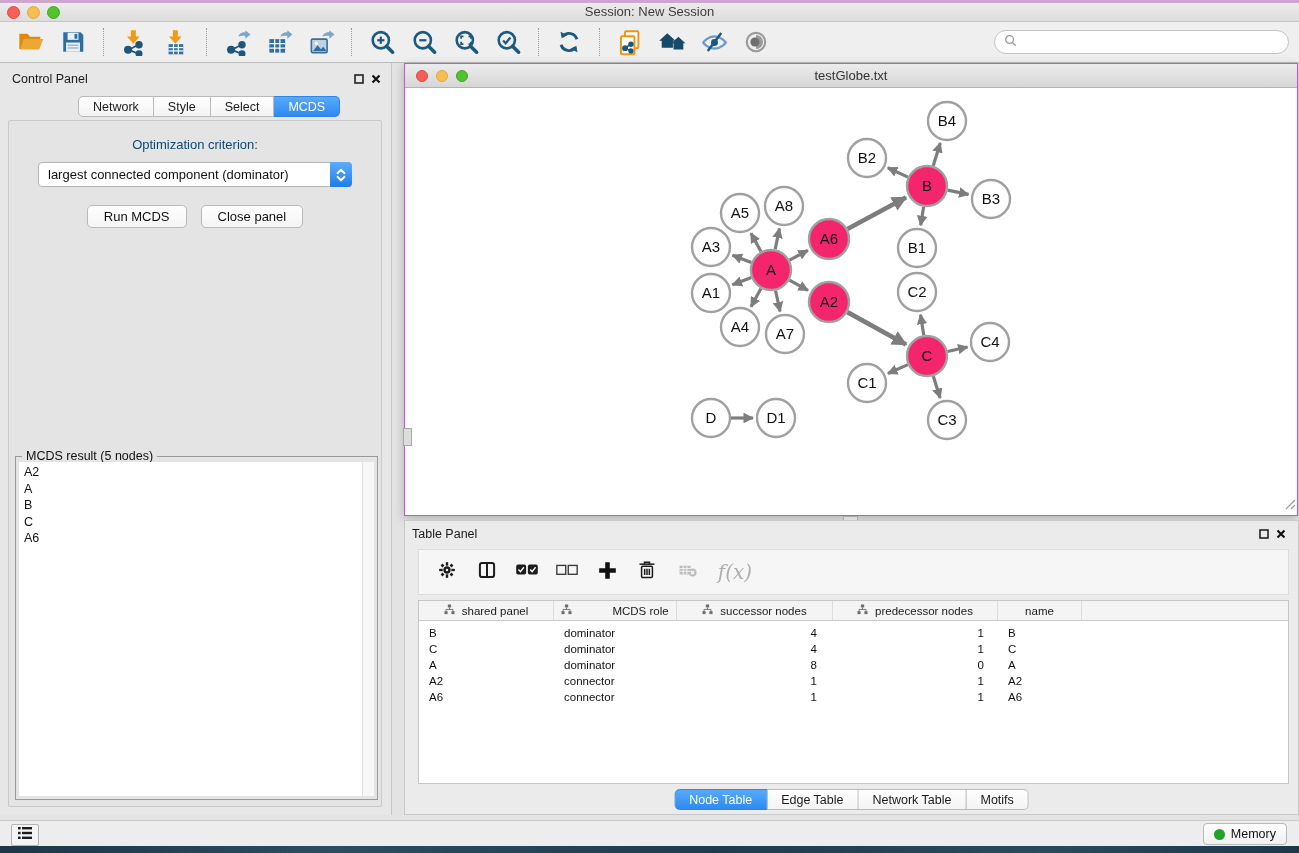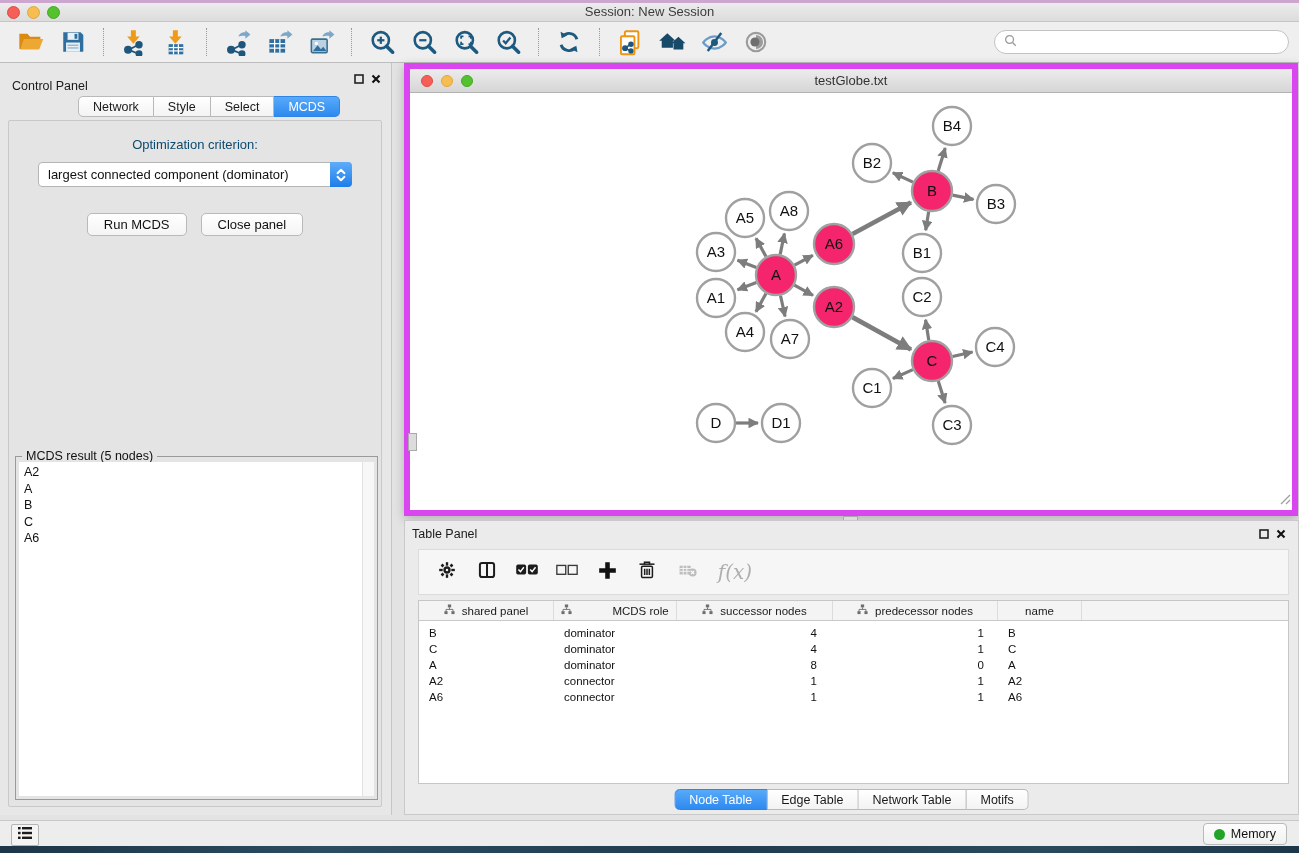--- a/index.html
+++ b/index.html
@@ -33,46 +33,46 @@
   .seg { display:flex; }
   .seg-btn { background:linear-gradient(#ffffff,#f3f3f3); border:1px solid #b9b9b9; border-left:none;
              padding:0 14px; height:21px; line-height:20px; font-size:12.5px; color:#1a1a1a; cursor:default; }
   .seg-btn:first-child { border-left:1px solid #b9b9b9; border-radius:5px 0 0 5px; }
   .seg-btn:last-child { border-radius:0 5px 5px 0; }
   .seg-btn.active { background:linear-gradient(#58aaf9,#2e8af0); color:#fff; border-color:#2f84e8; }
 
   
   .control-panel { position:absolute; left:0; top:63px; width:392px; height:752px; background:#e7e7e7;
                    border-right:1px solid #c6c6c6; }
-  .panel-title { position:absolute; left:12px; top:16px; font-size:12.5px; color:#1a1a1a; }
+  .panel-title { position:absolute; left:12px; top:9px; font-size:12.5px; color:#1a1a1a; }
   .win-ctl { position:absolute; top:10px; width:12px; height:12px; display:flex; align-items:center;
              justify-content:center; cursor:default; }
   .cp-tabs { position:absolute; left:78px; top:33px; }
   .cp-body { position:absolute; left:8px; right:9px; top:57px; bottom:8px; background:#e4e4e4;
              border:1px solid #c9c9c9; border-radius:2px; }
   .opt-label { text-align:center; margin-top:16px; font-size:13px; color:#0c4a6e; }
   .combo { position:relative; margin:10px auto 0; width:314px; height:25px; background:#fff;
            border:1px solid #b5b5b5; border-radius:4px; }
   .combo-text { font-size:13px; color:#111; line-height:23px; padding-left:9px; white-space:nowrap;
                 overflow:hidden; }
   .combo-cap { position:absolute; right:-1px; top:-1px; width:22px; height:25px; border-radius:0 4px 4px 0;
                background:linear-gradient(#5fadf9,#1e7ce9); display:flex; align-items:center; justify-content:center; }
-  .cp-buttons { display:flex; justify-content:center; gap:14px; margin-top:26px; }
+  .cp-buttons { display:flex; justify-content:center; gap:14px; margin-top:18px; }
   .btn { height:23px; padding:0 16px; font-size:13px; color:#111; background:linear-gradient(#ffffff,#f4f4f4);
          border:1px solid #b9b9b9; border-radius:5px; font-family:"Liberation Sans", sans-serif; cursor:default; }
   .result-box { position:absolute; left:6px; right:3px; top:335px; bottom:6px; border:1px solid #9a9a9a; }
   .result-legend { position:absolute; top:-8px; left:6px; background:#e4e4e4; padding:0 4px; font-size:12.5px; color:#111; }
   .result-list { position:absolute; left:3px; right:3px; top:5px; bottom:3px; background:#fff; }
   .result-scroll { position:absolute; right:0; top:0; bottom:0; width:12px; background:#f7f7f7;
                    border-left:1px solid #e2e2e2; }
   .result-item { font-size:12.5px; color:#111; line-height:16.5px; padding-left:5px; }
 
   
   .net-window { position:absolute; left:404px; top:63px; width:894px; height:453px; background:#fff;
-                border:6px solid #d946ef; box-shadow:0 3px 10px rgba(0,0,0,.22); }
+                border:1px solid #d946ef; box-shadow:0 3px 10px rgba(0,0,0,.22); }
   .net-titlebar { position:relative; height:24px; background:linear-gradient(#ececec,#d6d6d6);
                   border-bottom:1px solid #b2b2b2; }
   .net-lights { position:absolute; left:11px; top:6px; display:flex; gap:8px; }
   .net-lights .light { width:12px; height:12px; }
   .net-title { text-align:center; font-size:13px; color:#333; line-height:23px; }
   .net-canvas { position:absolute; left:0; top:25px; right:0; bottom:0; overflow:hidden; background:#fff; }
   .v-thumb { position:absolute; left:-2px; top:364px; width:9px; height:18px; background:#dcdcdc;
              border:1px solid #a9a9a9; }
   .h-thumb { position:absolute; left:843px; top:516px; width:15px; height:8px; background:#dcdcdc;
              border:1px solid #a9a9a9; }

